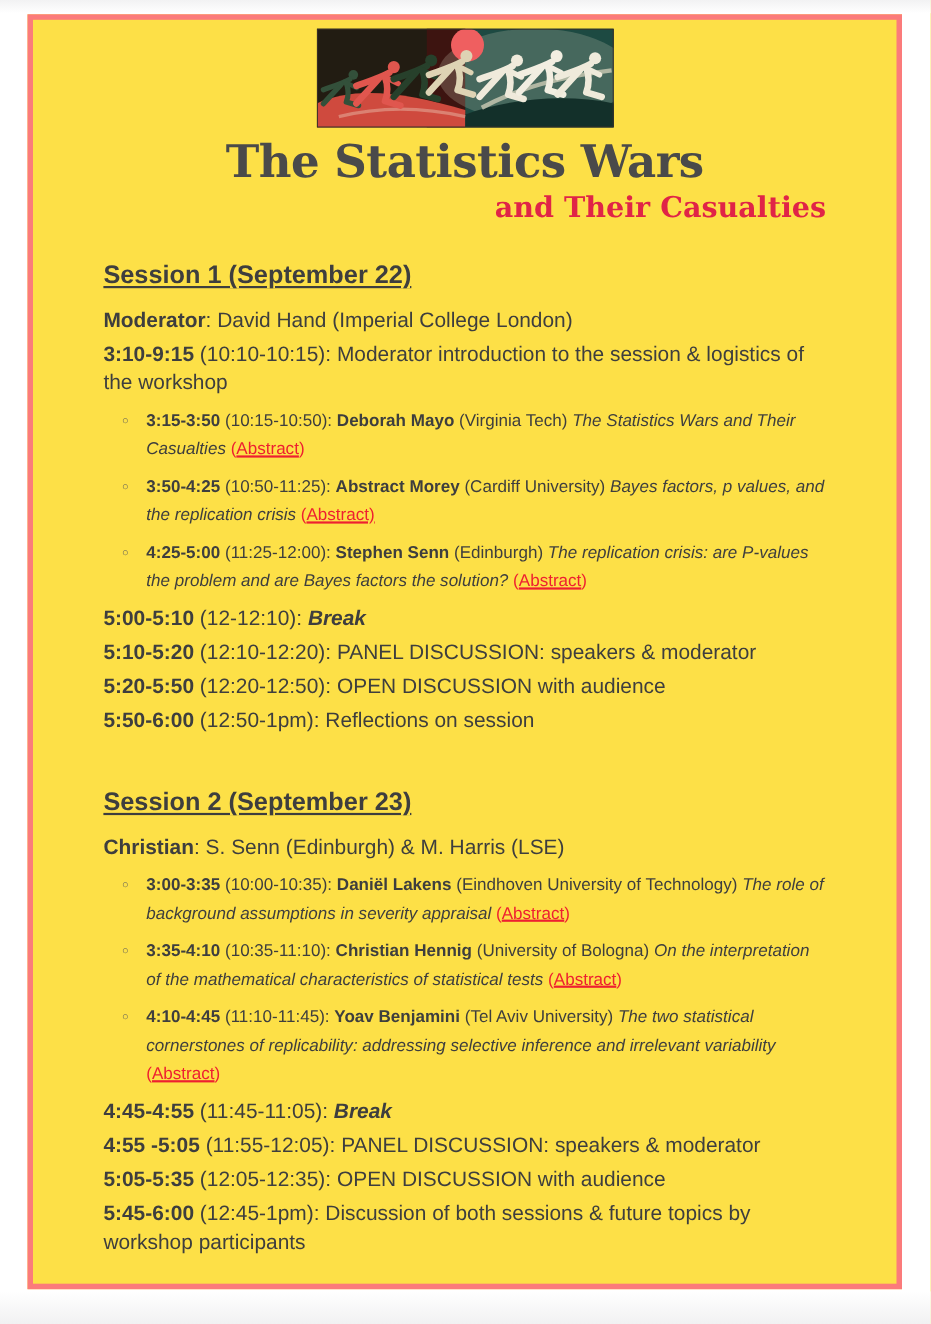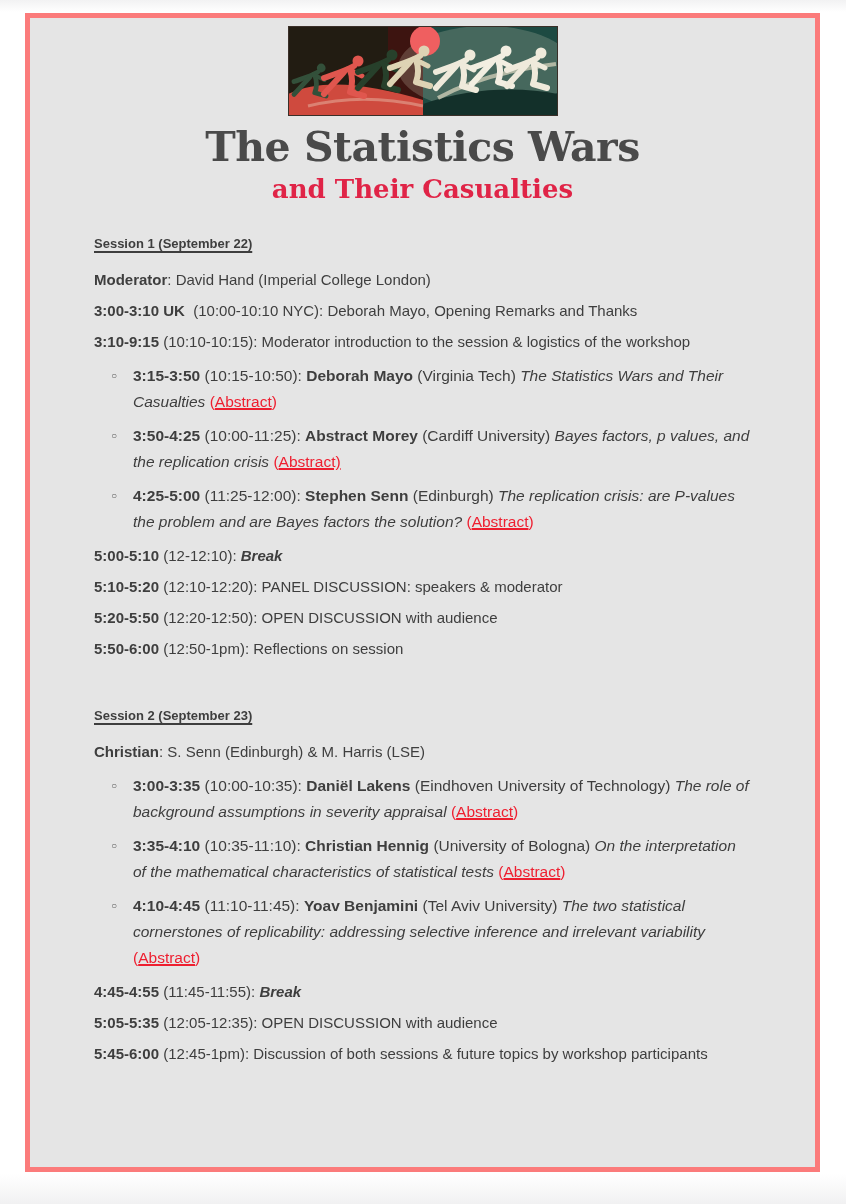--- a/index.html
+++ b/index.html
@@ -6,44 +6,44 @@
   body{
     width:846px;height:1204px;overflow:hidden;background:#ffffff;
     font-family:"Liberation Sans", sans-serif;color:#3e3e3e;position:relative;
   }
   .edge-top{position:absolute;top:0;left:0;right:0;height:12px;
     background:linear-gradient(#f2f2f3,#ffffff);}
   .edge-bottom{position:absolute;bottom:0;left:0;right:0;height:30px;
     background:linear-gradient(#ffffff,#f1f1f2);}
   .frame{
     position:absolute;left:25px;top:13px;right:26px;bottom:32px;
-    border:5px solid #fb7b7b;background:#e5e5e5;box-sizing:border-box;
+    border:5px solid #fb7b7b;background:#fde047;box-sizing:border-box;
   }
   .content{padding:4px 64px 0 64px;}
   .artwork-wrap{width:270px;height:90px;margin:4px auto 0 auto;}
   .artwork-wrap svg{display:block;width:100%;height:100%;}
   h1.page-title{
     font-family:"DejaVu Serif", serif;font-weight:bold;
     font-size:41px;line-height:1.15;text-align:center;
     margin:8px 0 0 0;letter-spacing:-0.5px;color:#4a4a4a;
   }
   h2.page-subtitle{
     font-family:"DejaVu Serif", serif;font-weight:bold;
-    font-size:26px;line-height:1.1;text-align:center;
+    font-size:26px;line-height:1.1;text-align:right;
     margin:4px 0 0 0;color:#e02447;
   }
   .sessions{margin-top:0;}
   h3.session-heading{
-    font-size:13px;font-weight:bold;color:#3e3e3e;
+    font-size:23px;font-weight:bold;color:#3e3e3e;
     text-decoration:underline;text-decoration-thickness:1.5px;text-underline-offset:3px;
     margin:46px 0 16px 0;
   }
   .session:first-child h3.session-heading{margin-top:32px;}
   .para{
-    margin:0 0 5px 0;font-size:15px;line-height:26px;white-space:pre-wrap;
+    margin:0 0 5px 0;font-size:19px;line-height:26px;white-space:pre-wrap;
   }
   .bullet{
     display:flex;align-items:flex-start;margin:8px 0 8px 0;padding-left:17px;
     font-size:15.5px;line-height:26px;
   }
   .bullet .marker{
     flex:0 0 22px;font-size:10px;line-height:26px;color:#5a5a5a;
     user-select:none;
   }
   .bullet .btext{flex:1;white-space:pre-wrap;}
@@ -98,29 +98,28 @@
       </svg>
     </div>
 
     <h1 class="page-title">The Statistics Wars</h1>
     <h2 class="page-subtitle">and Their Casualties</h2>
 
     <div class="sessions">
         <section class="session">
           <h3 class="session-heading">Session 1 (September 22)</h3>
           <p class="para"><span class="seg-b">Moderator</span><span class="seg">: David Hand (Imperial College London)</span></p>
-          <p class="para"><span class="seg-b">3:00-3:10 UK</span><span class="seg">  (10:00-10:10 NYC): Deborah Mayo, Opening Remarks and Thanks</span></p>
           <p class="para"><span class="seg-b">3:10-9:15</span><span class="seg"> (10:10-10:15): Moderator introduction to the session &amp; logistics of the workshop</span></p>
           <div class="bullet">
             <span class="marker">○</span>
             <div class="btext"><span class="seg-b">3:15-3:50</span><span class="seg"> (10:15-10:50): </span><span class="seg-b">Deborah Mayo</span><span class="seg"> (Virginia Tech) </span><span class="seg-i">The Statistics Wars and Their Casualties</span><span class="seg"> </span><span class="seg-r">(</span><a class="abstract-link">Abstract</a><span class="seg-r">)</span></div>
           </div>
           <div class="bullet">
             <span class="marker">○</span>
-            <div class="btext"><span class="seg-b">3:50-4:25</span><span class="seg"> (10:00-11:25): </span><span class="seg-b">Abstract Morey</span><span class="seg"> (Cardiff University) </span><span class="seg-i">Bayes factors, p values, and the replication crisis</span><span class="seg"> </span><span class="seg-r">(</span><a class="abstract-link">Abstract)</a></div>
+            <div class="btext"><span class="seg-b">3:50-4:25</span><span class="seg"> (10:50-11:25): </span><span class="seg-b">Abstract Morey</span><span class="seg"> (Cardiff University) </span><span class="seg-i">Bayes factors, p values, and the replication crisis</span><span class="seg"> </span><span class="seg-r">(</span><a class="abstract-link">Abstract)</a></div>
           </div>
           <div class="bullet">
             <span class="marker">○</span>
             <div class="btext"><span class="seg-b">4:25-5:00</span><span class="seg"> (11:25-12:00): </span><span class="seg-b">Stephen Senn</span><span class="seg"> (Edinburgh) </span><span class="seg-i">The replication crisis: are P-values the problem and are Bayes factors the solution?</span><span class="seg"> </span><span class="seg-r">(</span><a class="abstract-link">Abstract</a><span class="seg-r">)</span></div>
           </div>
           <p class="para"><span class="seg-b">5:00-5:10</span><span class="seg"> (12-12:10): </span><span class="seg-bi">Break</span></p>
           <p class="para"><span class="seg-b">5:10-5:20</span><span class="seg"> (12:10-12:20): PANEL DISCUSSION: speakers &amp; moderator</span></p>
           <p class="para"><span class="seg-b">5:20-5:50</span><span class="seg"> (12:20-12:50): OPEN DISCUSSION with audience</span></p>
           <p class="para"><span class="seg-b">5:50-6:00</span><span class="seg"> (12:50-1pm): Reflections on session</span></p>
         </section>
@@ -132,20 +131,21 @@
             <div class="btext"><span class="seg-b">3:00-3:35</span><span class="seg"> (10:00-10:35): </span><span class="seg-b">Daniël Lakens</span><span class="seg"> (Eindhoven University of Technology) </span><span class="seg-i">The role of background assumptions in severity appraisal</span><span class="seg"> </span><span class="seg-r">(</span><a class="abstract-link">Abstract</a><span class="seg-r">)</span></div>
           </div>
           <div class="bullet">
             <span class="marker">○</span>
             <div class="btext"><span class="seg-b">3:35-4:10</span><span class="seg"> (10:35-11:10): </span><span class="seg-b">Christian Hennig</span><span class="seg"> (University of Bologna) </span><span class="seg-i">On the interpretation of the mathematical characteristics of statistical tests</span><span class="seg"> </span><span class="seg-r">(</span><a class="abstract-link">Abstract</a><span class="seg-r">)</span></div>
           </div>
           <div class="bullet">
             <span class="marker">○</span>
             <div class="btext"><span class="seg-b">4:10-4:45</span><span class="seg"> (11:10-11:45): </span><span class="seg-b">Yoav Benjamini</span><span class="seg"> (Tel Aviv University) </span><span class="seg-i">The two statistical cornerstones of replicability: addressing selective inference and irrelevant variability</span><span class="seg"> </span><span class="seg-r">(</span><a class="abstract-link">Abstract</a><span class="seg-r">)</span></div>
           </div>
-          <p class="para"><span class="seg-b">4:45-4:55</span><span class="seg"> (11:45-11:55): </span><span class="seg-bi">Break</span></p>
+          <p class="para"><span class="seg-b">4:45-4:55</span><span class="seg"> (11:45-11:05): </span><span class="seg-bi">Break</span></p>
+          <p class="para"><span class="seg-b">4:55 -5:05</span><span class="seg"> (11:55-12:05): PANEL DISCUSSION: speakers &amp; moderator</span></p>
           <p class="para"><span class="seg-b">5:05-5:35</span><span class="seg"> (12:05-12:35): OPEN DISCUSSION with audience</span></p>
           <p class="para"><span class="seg-b">5:45-6:00</span><span class="seg"> (12:45-1pm): Discussion of both sessions &amp; future topics by workshop participants</span></p>
         </section>
       </div>
 
   </div>
 </div>
 
 </body></html>

